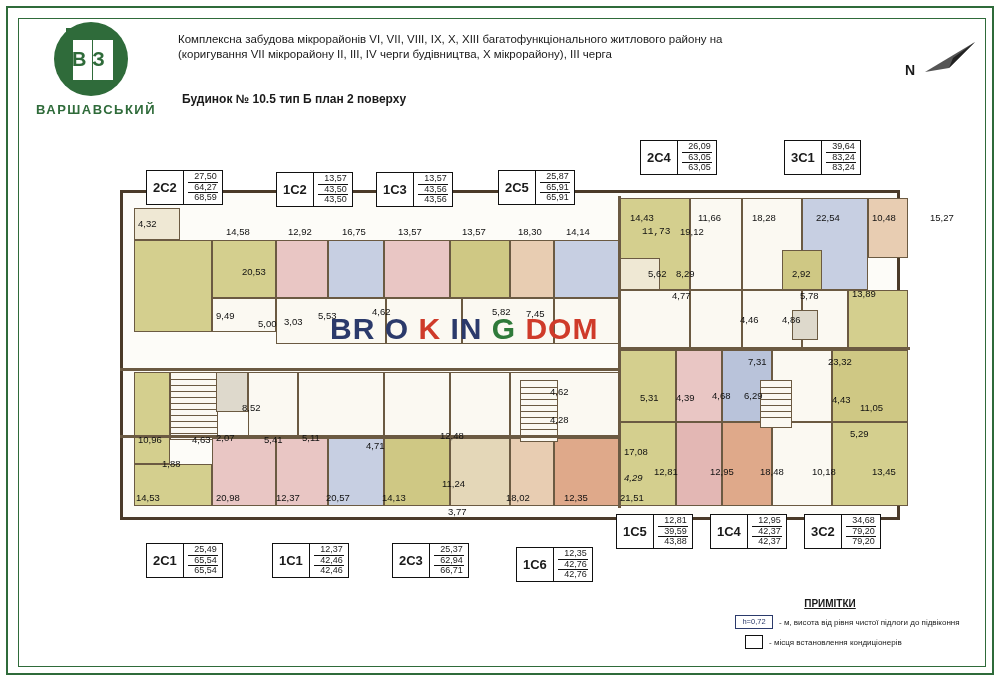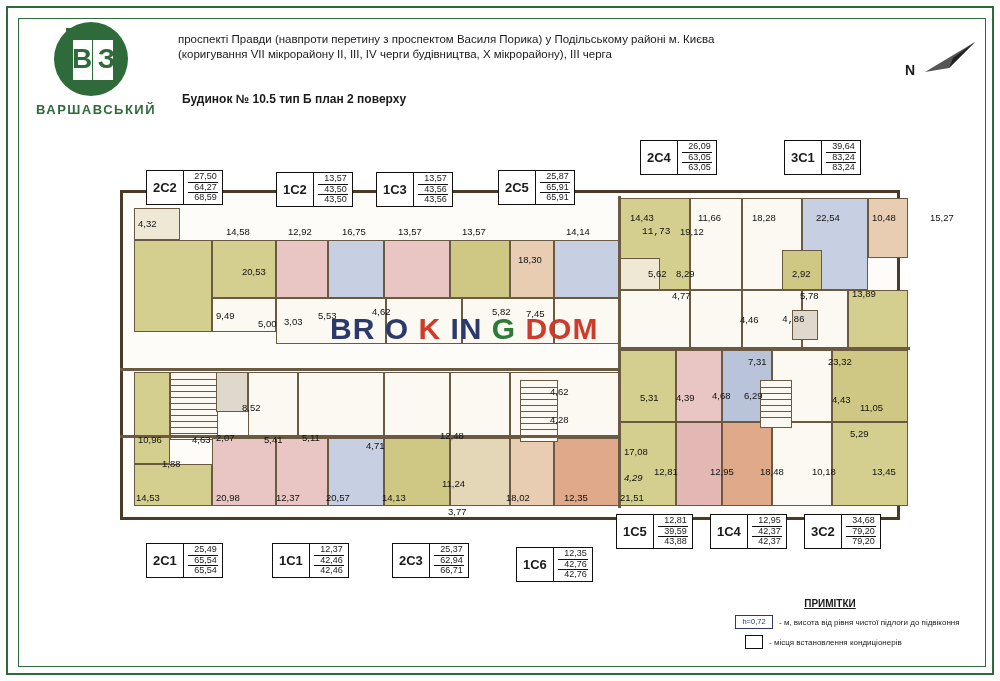--- a/index.html
+++ b/index.html
@@ -11,21 +11,21 @@
          border:1px solid #2f6b3a;box-sizing:border-box;}
 
   
   .logo{position:absolute;left:26px;top:22px;width:140px;height:100px;}
   .logo-circle{position:absolute;left:28px;top:0;width:74px;height:74px;border-radius:50%;
       background:#2f6b3a;}
   .logo-book{position:absolute;left:46px;top:17px;width:40px;height:40px;background:#ffffff;
       border:1px solid #2f6b3a;}
   .logo-book:before{content:"";position:absolute;left:19px;top:0;width:1px;height:40px;background:#2f6b3a;}
   .logo-vz{position:absolute;left:46px;top:17px;width:40px;height:40px;
-      font-size:28px;font-weight:bold;color:#2f6b3a;line-height:40px;text-align:left;letter-spacing:6px;}
+      font-size:20px;font-weight:bold;color:#2f6b3a;line-height:40px;text-align:left;letter-spacing:6px;}
   .logo-flag{position:absolute;left:40px;top:6px;width:10px;height:22px;background:#2f6b3a;}
   .logo-text{position:absolute;left:0;top:80px;width:140px;text-align:center;
       font-size:13px;font-weight:bold;color:#2f6b3a;letter-spacing:1.5px;}
 
   
   .hdr{position:absolute;left:178px;top:32px;width:680px;font-size:11.5px;line-height:15px;}
   .hdr-sub{position:absolute;left:182px;top:92px;font-size:12px;font-weight:bold;}
 
   
   .compass{position:absolute;left:905px;top:40px;width:70px;height:42px;}
@@ -94,21 +94,21 @@
 
 <div class="logo">
   <div class="logo-circle"></div>
   <div class="logo-flag"></div>
   <div class="logo-book"></div>
   <div class="logo-vz">ВЗ</div>
   <div class="logo-text">ВАРШАВСЬКИЙ</div>
 </div>
 
 <div class="hdr">
-  <div>проспекті Правди (навпроти перетину з проспектом Василя Порика) у Подільському районі м. Києва</div>
+  <div>Комплексна забудова мікрорайонів VI, VII, VIII, IX, X, XIII багатофункціонального житлового району на</div>
   <div>(коригування VII мікрорайону II, III, IV черги будівництва, X мікрорайону), III черга</div>
 </div>
 <div class="hdr-sub">Будинок № 10.5   тип Б   план 2 поверху</div>
 
 <div class="compass">
   <div class="n">N</div>
   <svg class="arrow" width="60" height="40">
     <polygon points="56,2 6,32 30,28" fill="#555"></polygon>
     <polygon points="56,2 30,28 34,18" fill="#222"></polygon>
   </svg>
@@ -215,21 +215,21 @@
   <div class="wall" style="left:0px;top:245px;width:500px;height:3px;"></div>
   <div class="wall" style="left:498px;top:157px;width:292px;height:3px;"></div>
 
   <div class="dim" style="left:18px;top:28px;">4,32</div>
   <div class="dim" style="left:106px;top:36px;">14,58</div>
   <div class="dim" style="left:122px;top:76px;">20,53</div>
   <div class="dim" style="left:168px;top:36px;">12,92</div>
   <div class="dim" style="left:222px;top:36px;">16,75</div>
   <div class="dim" style="left:278px;top:36px;">13,57</div>
   <div class="dim" style="left:342px;top:36px;">13,57</div>
-  <div class="dim" style="left:398px;top:36px;margin-top:28px;">18,30</div>
+  <div class="dim" style="left:398px;top:36px;">18,30</div>
   <div class="dim" style="left:446px;top:36px;">14,14</div>
   <div class="dim" style="left:522px;top:36px;color:#111;font-family:Liberation Mono, monospace;">11,73</div>
   <div class="dim" style="left:560px;top:36px;">19,12</div>
 
   <div class="dim" style="left:96px;top:120px;">9,49</div>
   <div class="dim" style="left:138px;top:128px;">5,00</div>
   <div class="dim" style="left:164px;top:126px;">3,03</div>
   <div class="dim" style="left:198px;top:120px;">5,53</div>
   <div class="dim" style="left:252px;top:116px;">4,62</div>
   <div class="dim" style="left:372px;top:116px;">5,82</div>
@@ -265,21 +265,21 @@
   <div class="dim" style="left:752px;top:22px;">10,48</div>
   <div class="dim" style="left:810px;top:22px;">15,27</div>
 
   <div class="dim" style="left:504px;top:78px;padding-left:24px;">5,62</div>
   <div class="dim" style="left:556px;top:78px;">8,29</div>
   <div class="dim" style="left:552px;top:100px;">4,77</div>
   <div class="dim" style="left:672px;top:78px;">2,92</div>
   <div class="dim" style="left:680px;top:100px;">5,78</div>
   <div class="dim" style="left:732px;top:98px;">13,89</div>
   <div class="dim" style="left:620px;top:124px;">4,46</div>
-  <div class="dim" style="left:662px;top:124px;font-family:Liberation Mono, monospace;">4,86</div>
+  <div class="dim" style="left:662px;top:124px;">4,86</div>
   <div class="dim" style="left:628px;top:166px;">7,31</div>
   <div class="dim" style="left:708px;top:166px;">23,32</div>
 
   <div class="dim" style="left:520px;top:202px;">5,31</div>
   <div class="dim" style="left:556px;top:202px;">4,39</div>
   <div class="dim" style="left:592px;top:200px;">4,68</div>
   <div class="dim" style="left:624px;top:200px;">6,29</div>
   <div class="dim" style="left:712px;top:204px;">4,43</div>
   <div class="dim" style="left:740px;top:212px;">11,05</div>
   <div class="dim" style="left:730px;top:238px;">5,29</div>

